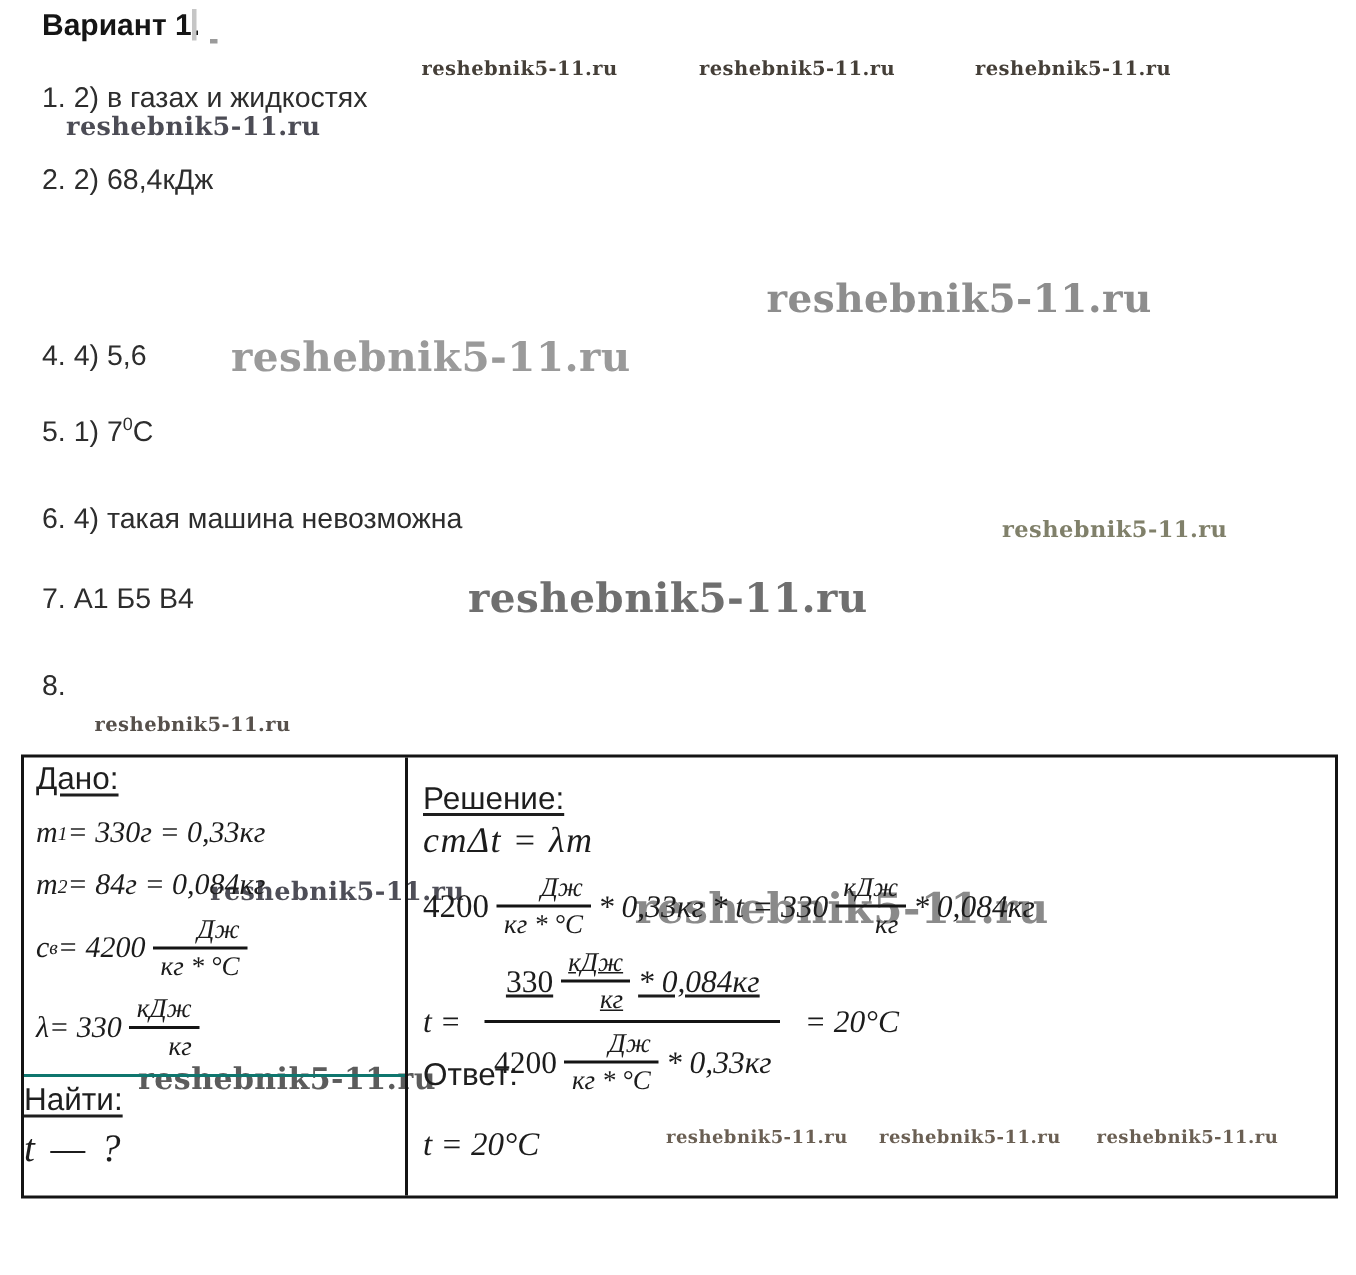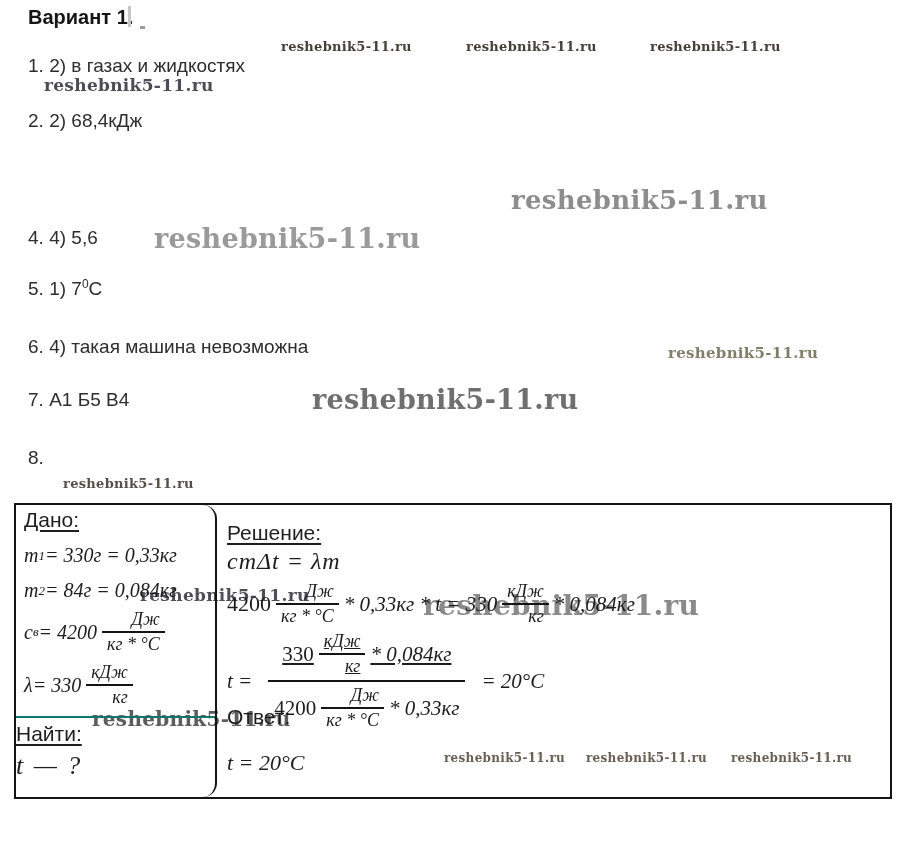--- a/index.html
+++ b/index.html
@@ -25,22 +25,22 @@
   .wm-l{font-size:20px;font-weight:800;color:#5c5c5c;}
   .wm-g{font-size:15px;font-weight:800;color:#80806a;}
   .wm-big1{font-size:26px;font-weight:800;color:#8d8d8d;}
   .wm-big2{font-size:27px;font-weight:800;color:#9a9a9a;}
   .wm-big3{font-size:27px;font-weight:800;color:#6f6f6f;}
   .wm-big4{font-size:28px;font-weight:800;color:#8a8a8a;}
 
   
   .box{position:absolute;left:14px;top:503px;width:878px;height:296px;
        border:2px solid #141414;box-sizing:border-box;display:flex;}
-  .col-left{width:201px;border-right:2px solid #141414;box-sizing:border-box;
-            position:relative;padding:3px 4px 0 8px;border-radius:14px;}
+  .col-left{width:256px;border-right:2px solid #141414;box-sizing:border-box;
+            position:relative;padding:3px 4px 0 8px;}
   .col-right{flex:1;position:relative;padding:16px 0 0 10px;}
 
   .sec-label{font-size:21px;color:#1e1e1e;text-decoration:underline;
              text-underline-offset:3px;text-decoration-thickness:2px;display:inline-block;}
   .sec-label.nounder{text-decoration:none;}
 
   .math{font-family:"Liberation Serif",serif;font-style:italic;color:#1c1c1c;}
   .up{font-style:normal;}
   sub.msub{font-size:13px;font-style:italic;}
 

